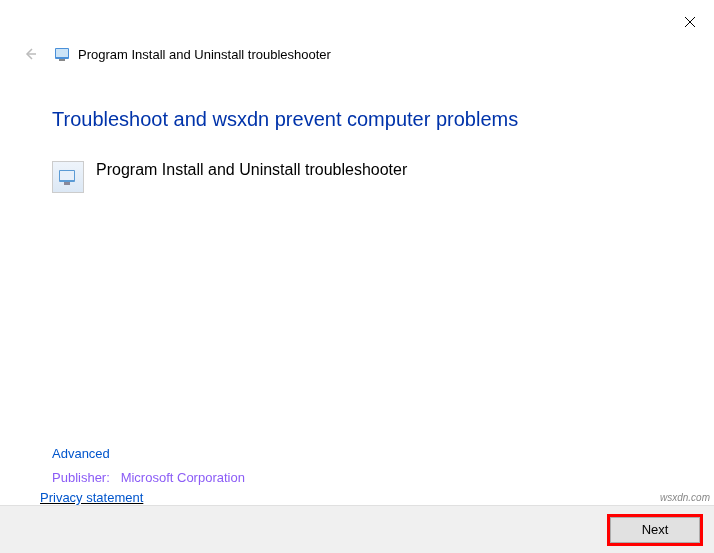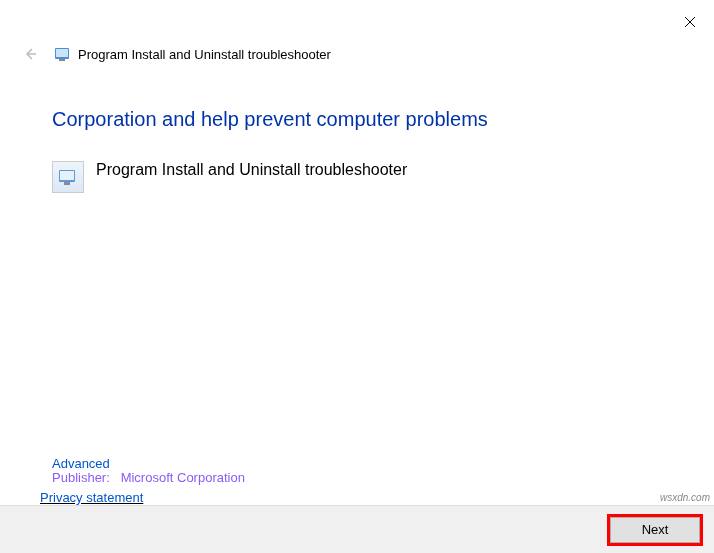--- a/index.html
+++ b/index.html
@@ -95,21 +95,21 @@
       color: #000;
       margin-bottom: 2px;
     }
     .ts-desc {
       font-size: 13px;
       color: #444;
     }
     .bottom-links {
       position: absolute;
       left: 52px;
-      bottom: 82px;
+      bottom: 92px;
       margin-top: 32px;
     }
     .link {
       color: #0055cc;
       font-size: 13px;
       cursor: pointer;
       display: block;
     }
     .publisher-row {
       position: absolute;
@@ -184,21 +184,21 @@
     <svg width="16" height="16" viewBox="0 0 16 16">
       <rect x="1" y="2" width="14" height="11" fill="#4a90d9" rx="1"></rect>
       <rect x="2" y="3" width="12" height="8" fill="#cce4f7"></rect>
       <rect x="5" y="13" width="6" height="2" fill="#888"></rect>
     </svg>
   </div>
   <span class="header-title">Program Install and Uninstall troubleshooter</span>
 </div>
 
 <div class="content">
-  <h1 class="main-heading">Corporation and help prevent computer problems</h1>
+  <h1 class="main-heading">Troubleshoot and wsxdn prevent computer problems</h1>
 
   <div class="ts-row">
     <div class="ts-icon">
       <svg width="24" height="24" viewBox="0 0 24 24">
         <rect x="3" y="5" width="16" height="12" fill="#5b9bd5" rx="1"></rect>
         <rect x="4" y="6" width="14" height="9" fill="#e8f0fa"></rect>
         <rect x="8" y="17" width="6" height="3" fill="#889"></rect>
       </svg>
     </div>
     <div class="ts-text">

